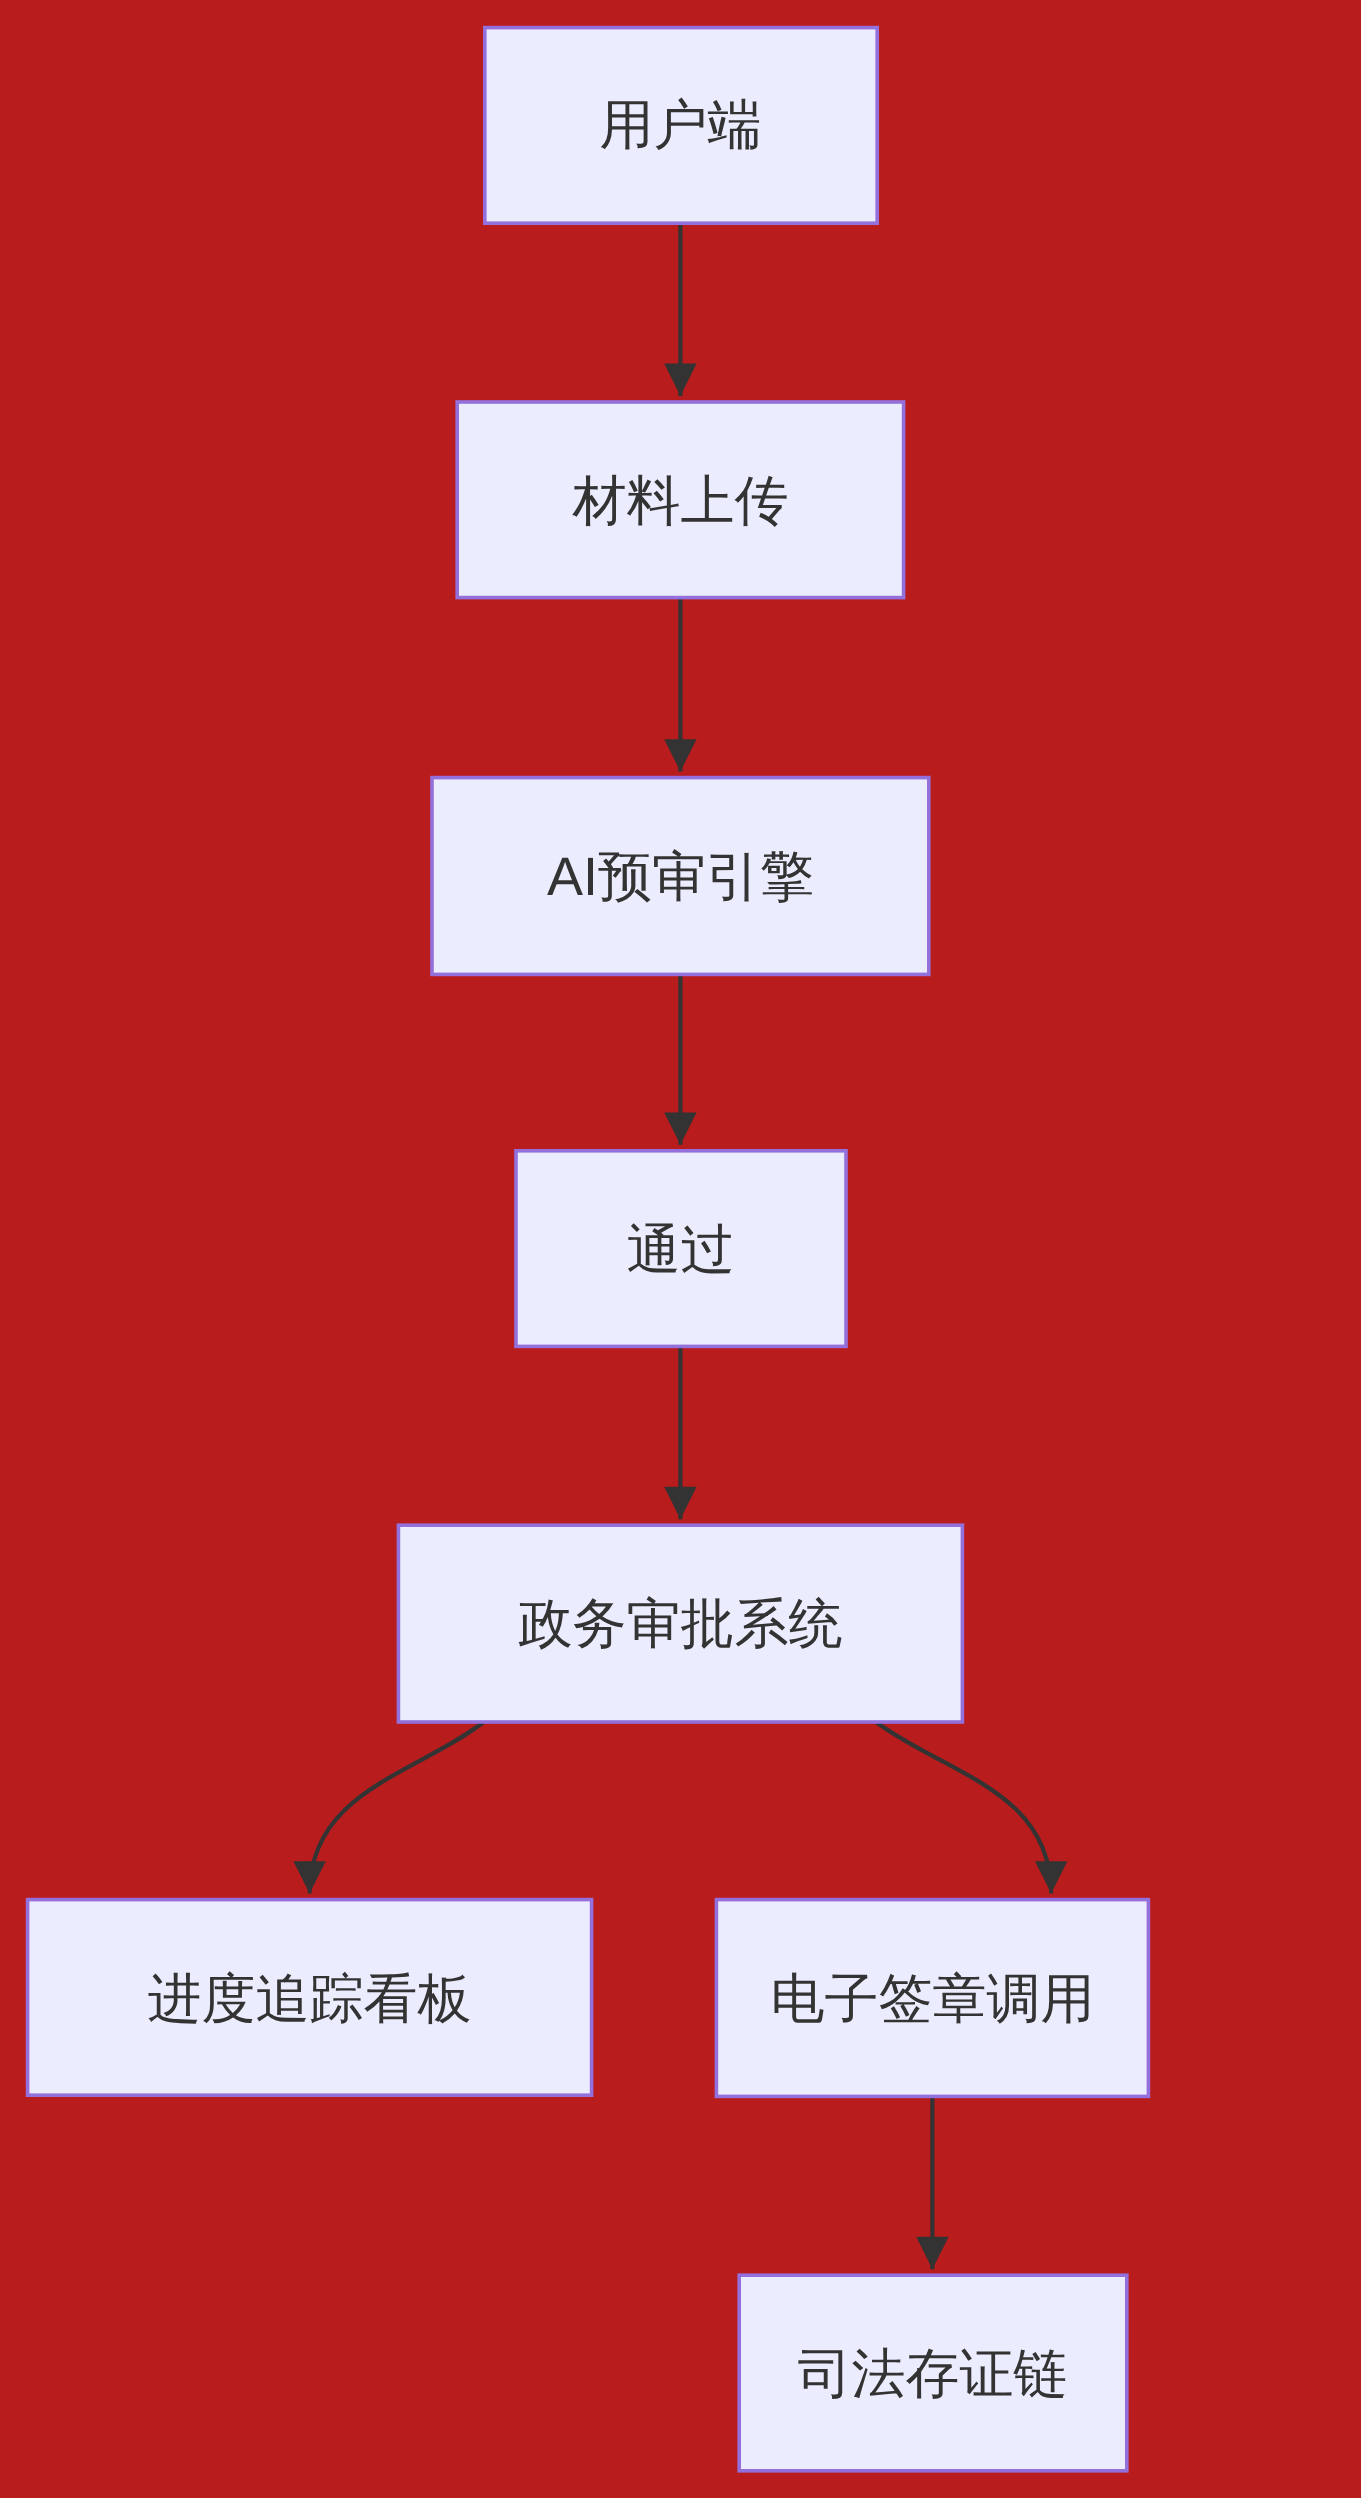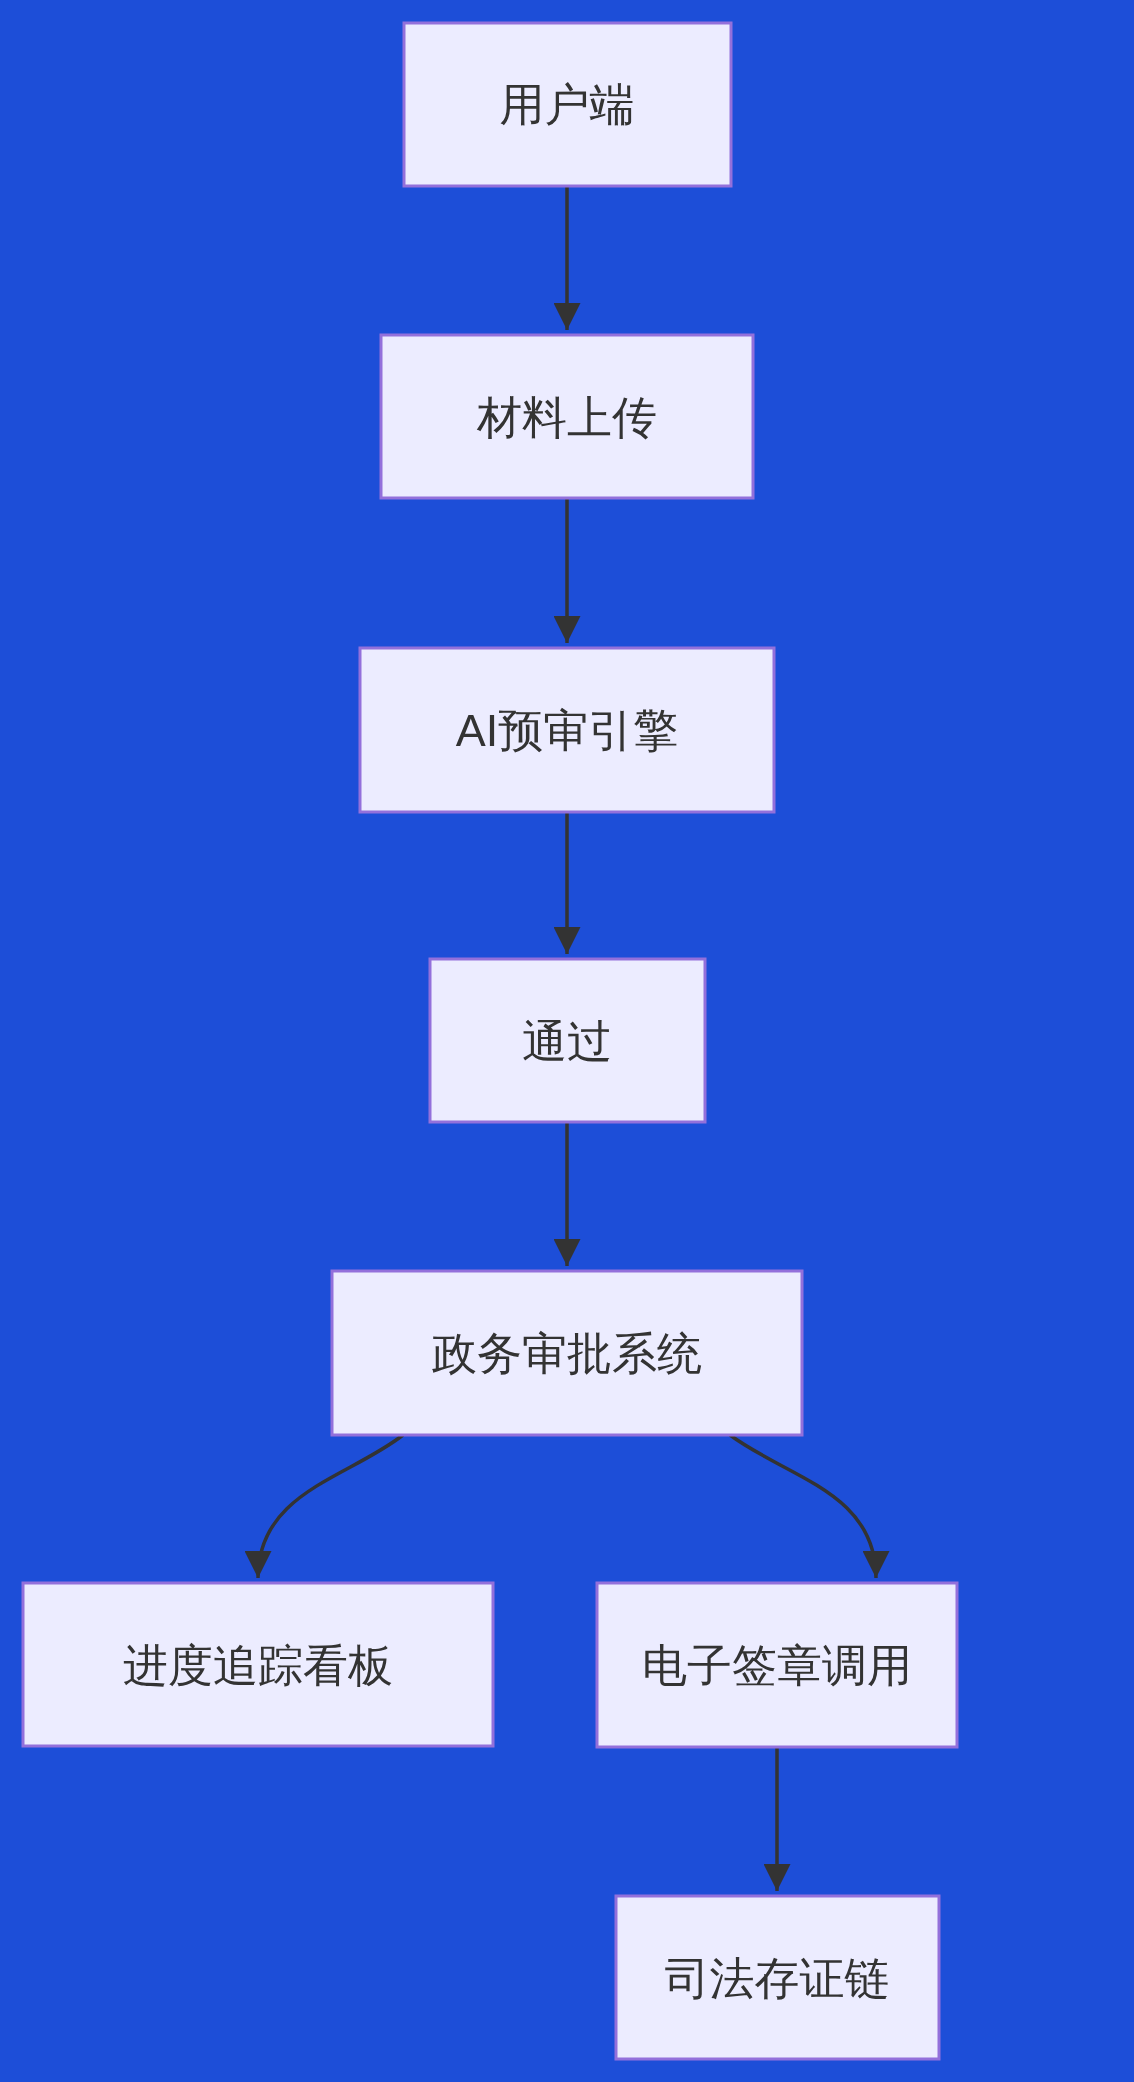--- a/index.html
+++ b/index.html
@@ -5,21 +5,21 @@
   html, body {
     margin: 0;
     padding: 0;
     background: #FFFFFF;
     font-family: "Liberation Sans", "DejaVu Sans", sans-serif;
   }
   .canvas {
     position: relative;
     width: 1134px;
     height: 2082px;
-    background: #1d4ed8;
+    background: #b91c1c;
     overflow: hidden;
   }
   svg { display: block; }
   .node-rect {
     fill: #ECECFF;
     stroke: #9370DB;
     stroke-width: 3px;
   }
   .node-label {
     fill: #333333;

